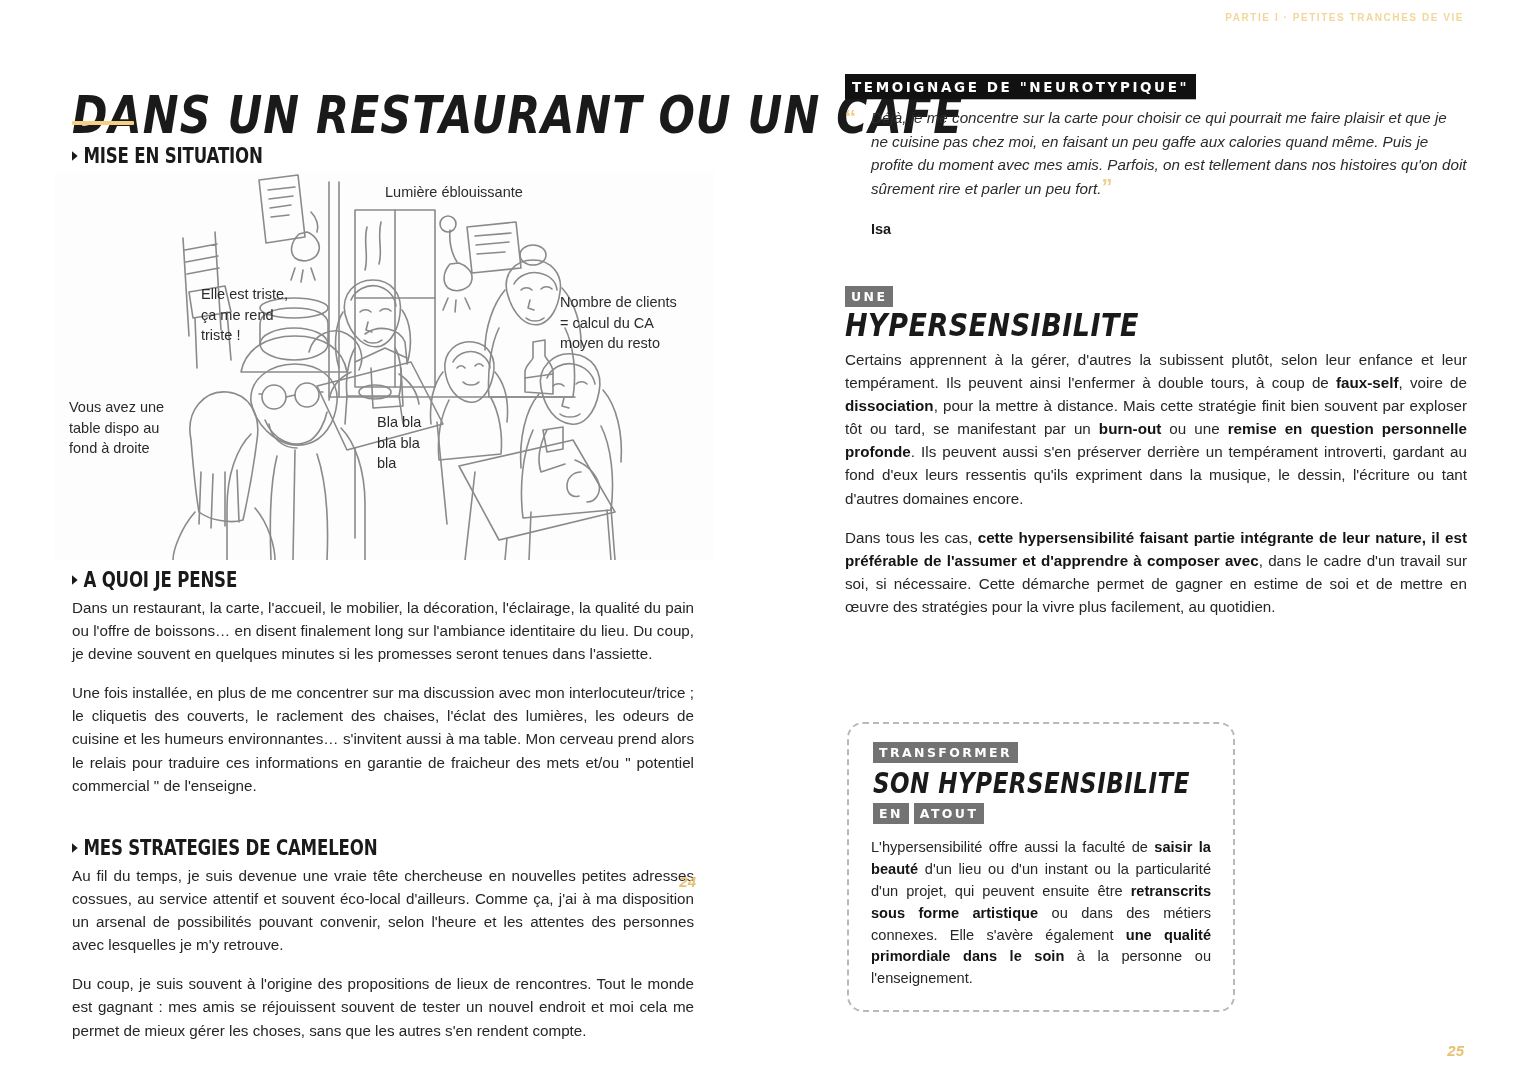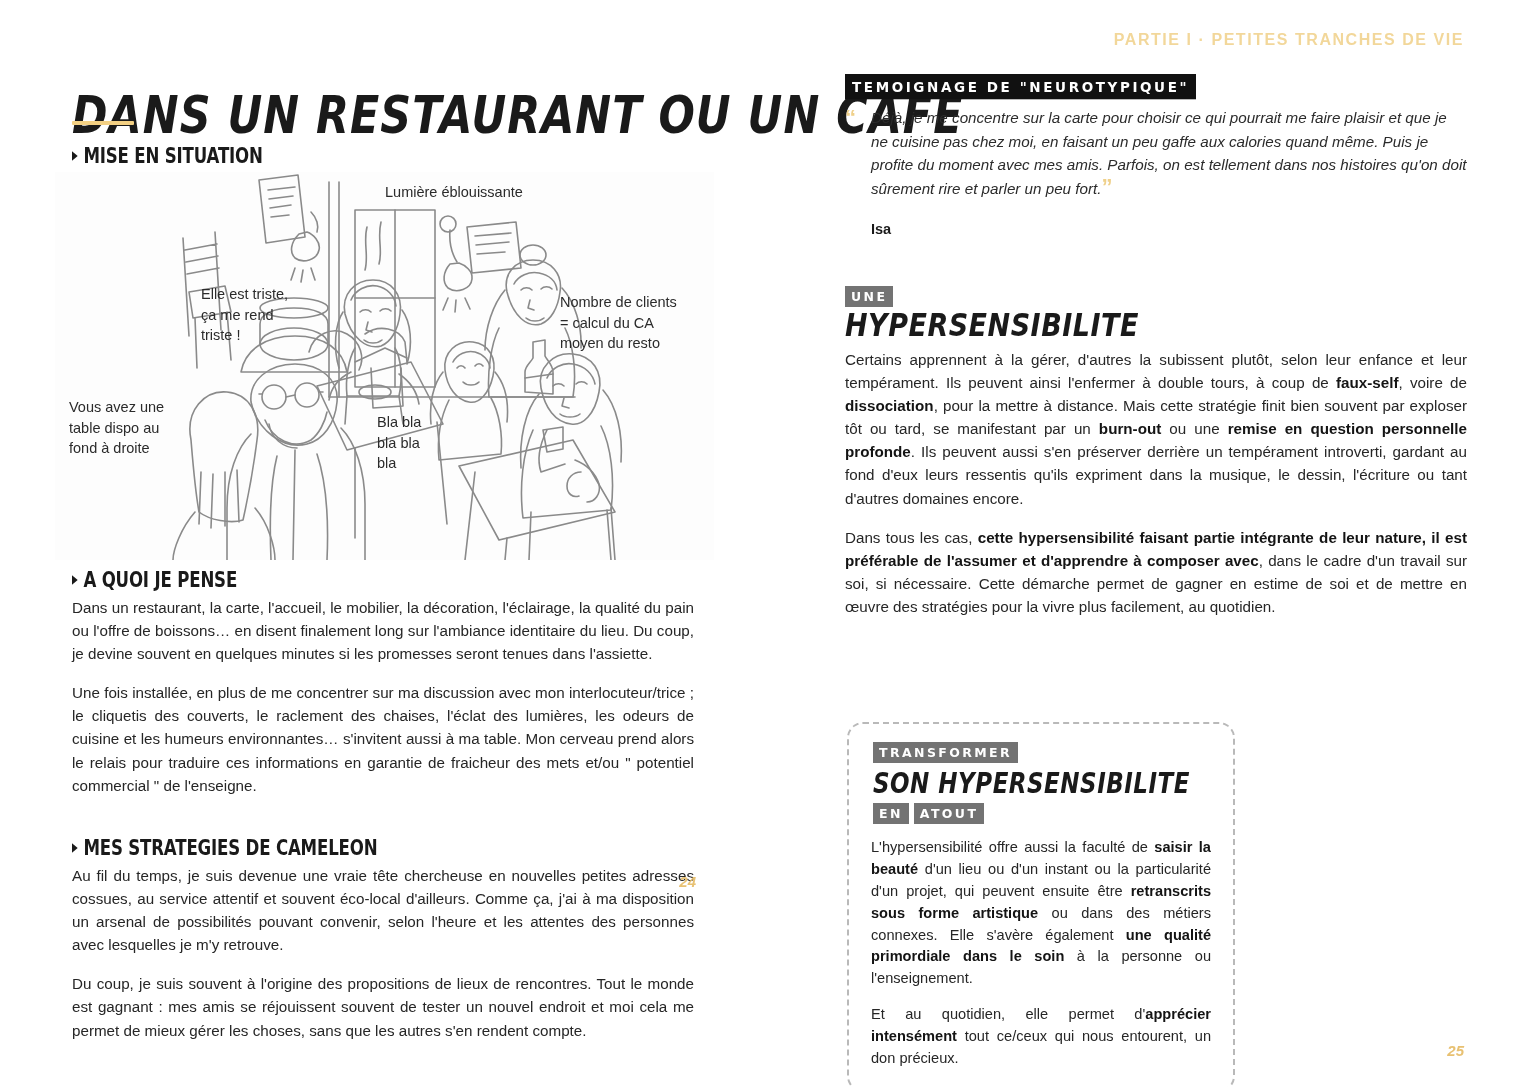--- a/index.html
+++ b/index.html
@@ -26,23 +26,23 @@
     position: relative;
     height: 918px;
     box-sizing: border-box;
   }
   .page-left  { width: 768px; padding: 0 0 0 0; }
   .page-right { width: 768px; }
 
   
   .running-head {
     position: absolute;
-    top: 31px;
+    top: 12px;
     right: 72px;
-    font-size: 16px;
+    font-size: 10px;
     letter-spacing: 1.55px;
     color: #f2d79a;
     font-weight: 600;
     white-space: nowrap;
   }
 
   
   .chapter-title {
     position: absolute;
     left: 72px;
@@ -436,19 +436,18 @@
   <div class="transform-box">
     <div class="tb-badge-1">
       <span class="badge-gold">TRANSFORMER</span>
     </div>
     <div class="tb-title">SON HYPERSENSIBILITE</div>
     <div class="tb-badges-2">
       <span class="badge-gold">EN</span><span class="badge-gold">ATOUT</span>
     </div>
     <div id="tb-body">
         <p class="tb-para"><span>L'hypersensibilité offre aussi la faculté de </span><b>saisir la beauté</b><span> d'un lieu ou d'un instant ou la particularité d'un projet, qui peuvent ensuite être </span><b>retranscrits sous forme artistique</b><span> ou dans des métiers connexes. Elle s'avère également </span><b>une qualité primordiale dans le soin</b><span> à la personne ou l'enseignement.</span></p>
-        <p class="tb-para"><span>Et au quotidien, elle permet d'</span><b>apprécier intensément</b><span> tout ce/ceux qui nous entourent, un don précieux.</span></p>
       </div>
   </div>
 
   <div class="folio folio-right">25</div>
 
 </div>
 
 </body></html>

